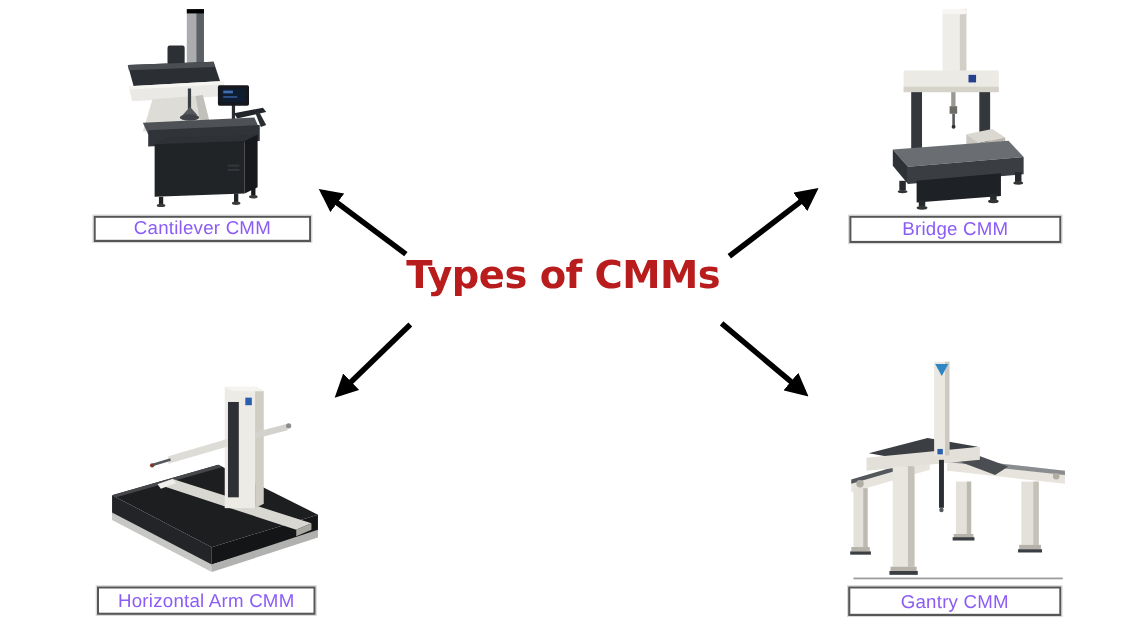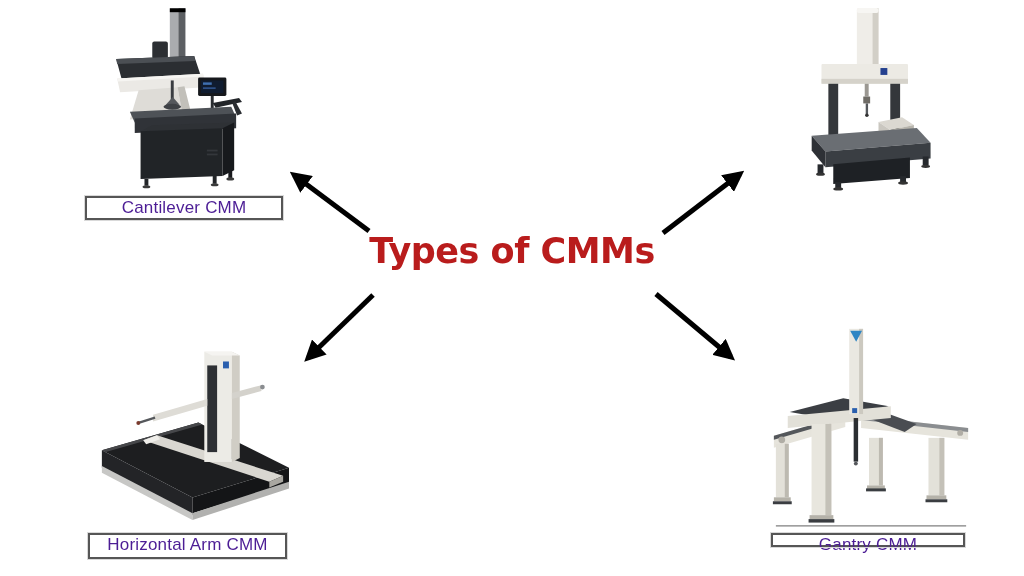--- a/index.html
+++ b/index.html
@@ -28,36 +28,36 @@
   }
 
   .machine { position: absolute; }
   .machine svg { display: block; }
 
   .label-box {
     position: absolute;
     background: #ffffff;
     border: 2px solid #565656;
     outline: 1px solid #d9d9d9;
-    display: flex; align-items: flex-start; justify-content: center;
+    display: flex; align-items: flex-end; justify-content: center;
     font-size: 17px;
-    color: #4c1d95;
+    color: #8b5cf6;
     letter-spacing: 0.2px;
     white-space: nowrap;
   }
 
   .pos-cantilever-img { left: 85px; top: 2px;  width: 195px; height: 192px; }
   .pos-bridge-img     { left: 792px; top: 3px; width: 172px; height: 192px; }
   .pos-horiz-img      { left: 88px; top: 328px; width: 207px; height: 197px; }
   .pos-gantry-img     { left: 762px; top: 313px; width: 218px; height: 218px; }
 
   .pos-cantilever-lbl { left: 85px;  top: 196px; width: 198px; height: 24px; }
   .pos-bridge-lbl     { left: 772px; top: 196px; width: 193px; height: 25px; }
   .pos-horiz-lbl      { left: 88px;  top: 533px; width: 199px; height: 26px; }
-  .pos-gantry-lbl     { left: 771px; top: 533px; width: 194px; height: 14px; }
+  .pos-gantry-lbl     { left: 771px; top: 533px; width: 194px; height: 27px; }
 </style>
 </head>
 <body>
 
 <div class="canvas">
 
   <div class="diagram-title">Types of CMMs</div>
 
   <svg class="arrows-overlay" width="1024" height="576" viewBox="0 0 1024 576">
     <defs>
@@ -157,20 +157,23 @@
       <rect x="44" y="182" width="6" height="6" fill="#26292d"></rect>
       <rect x="110" y="176" width="6" height="6" fill="#26292d"></rect>
       <rect x="26" y="164" width="6" height="9" fill="#26292d"></rect>
       <rect x="133" y="156" width="6" height="9" fill="#26292d"></rect>
       <ellipse cx="47" cy="189" rx="5" ry="1.7" fill="#333"></ellipse>
       <ellipse cx="113" cy="183" rx="5" ry="1.7" fill="#333"></ellipse>
       <ellipse cx="29" cy="174" rx="4.5" ry="1.6" fill="#333"></ellipse>
       <ellipse cx="136" cy="166" rx="4.5" ry="1.6" fill="#333"></ellipse>
     </svg>
   </div>
+  <div class="label-box pos-bridge-lbl">
+    <span>Bridge CMM</span>
+  </div>
 
   <div class="machine pos-horiz-img">
     <svg width="207" height="197" viewBox="0 0 210 200">
 
       <polygon points="14,124 112,96 204,142 106,172" fill="#1d1e20"></polygon>
       <polygon points="14,124 106,172 106,190 14,142" fill="#232427"></polygon>
       <polygon points="106,172 204,142 204,158 106,188" fill="#141517"></polygon>
 
       <polygon points="14,124 112,96 116,98 18,126" fill="#46474a"></polygon>
 

